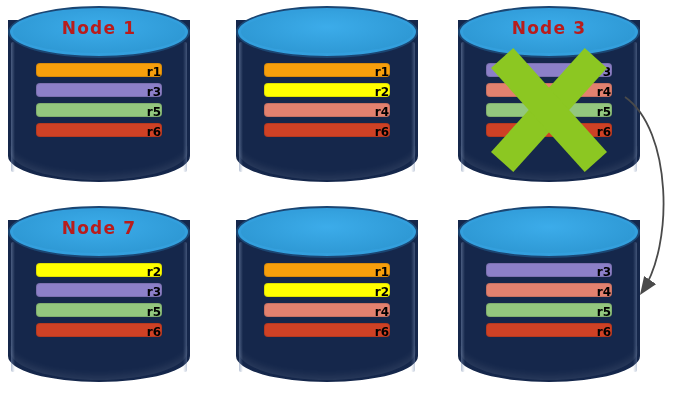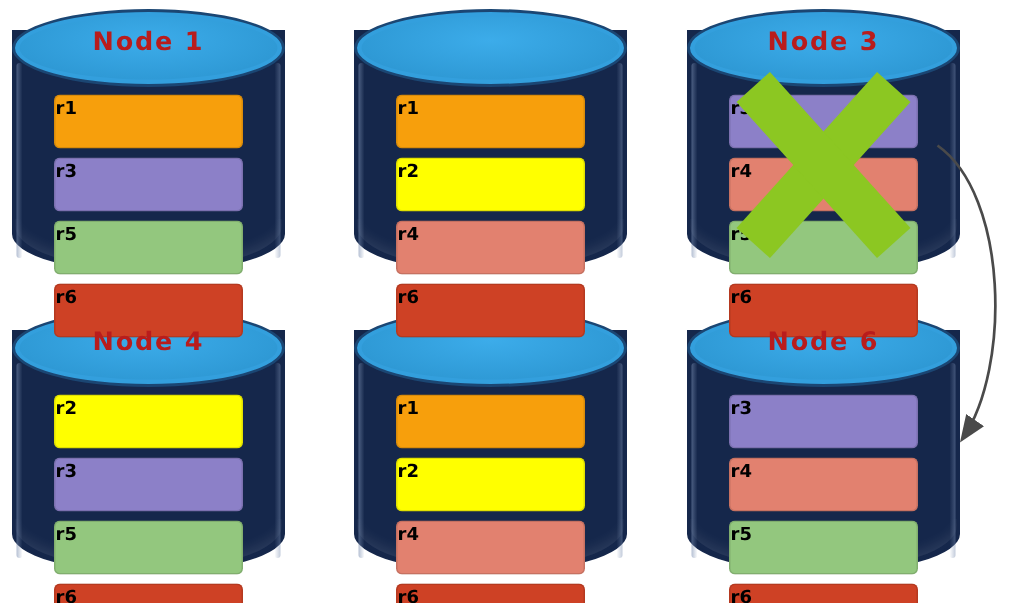--- a/index.html
+++ b/index.html
@@ -104,26 +104,26 @@
 
   .bars {
     position: absolute;
     left: 0;
     top: 57px;
     width: 182px;
     z-index: 3;
   }
   .bar {
     position: relative;
-    height: 36px;
+    height: 14px;
     margin: 0 28px 6px 28px;
     border-radius: 4px;
     box-sizing: border-box;
     border: 1px solid rgba(0,0,0,0.12);
-    text-align: left;
+    text-align: right;
     line-height: 16px;
     font-size: 12px;
     font-weight: bold;
     color: #000000;
   }
   .bar:last-child { margin-bottom: 16px; }
 
   
   .cross {
     position: absolute;
@@ -215,21 +215,21 @@
     </div>
   <div class="node" id="node-slot-3" style="left:8px;  top:206px;">
       <div class="cyl-body" style="background: rgb(21, 39, 75); border-color: rgb(21, 39, 75);">
         <div class="cyl-bottom-shade"></div>
         <div class="cyl-left-hl"></div>
         <div class="cyl-right-hl"></div>
       </div>
       <div class="cyl-top">
         <div class="cyl-top-inner"></div>
       </div>
-      <div class="node-label">Node 4</div>
+      <div class="node-label">Node 7</div>
       <div class="bars">
         <div class="bar" style="background: rgb(255, 255, 0);">r2</div>
         <div class="bar" style="background: rgb(140, 128, 200);">r3</div>
         <div class="bar" style="background: rgb(147, 199, 126);">r5</div>
         <div class="bar" style="background: rgb(206, 65, 37);">r6</div>
       </div>
     </div>
   <div class="node" id="node-slot-4" style="left:236px;top:206px;">
       <div class="cyl-body" style="background: rgb(21, 39, 75); border-color: rgb(21, 39, 75);">
         <div class="cyl-bottom-shade"></div>
@@ -248,21 +248,20 @@
     </div>
   <div class="node" id="node-slot-5" style="left:458px;top:206px;">
       <div class="cyl-body" style="background: rgb(21, 39, 75); border-color: rgb(21, 39, 75);">
         <div class="cyl-bottom-shade"></div>
         <div class="cyl-left-hl"></div>
         <div class="cyl-right-hl"></div>
       </div>
       <div class="cyl-top">
         <div class="cyl-top-inner"></div>
       </div>
-      <div class="node-label">Node 6</div>
       <div class="bars">
         <div class="bar" style="background: rgb(140, 128, 200);">r3</div>
         <div class="bar" style="background: rgb(226, 129, 111);">r4</div>
         <div class="bar" style="background: rgb(147, 199, 126);">r5</div>
         <div class="bar" style="background: rgb(206, 65, 37);">r6</div>
       </div>
     </div>
 
   <svg id="arrow-layer" viewBox="0 0 676 402">
     <defs>

